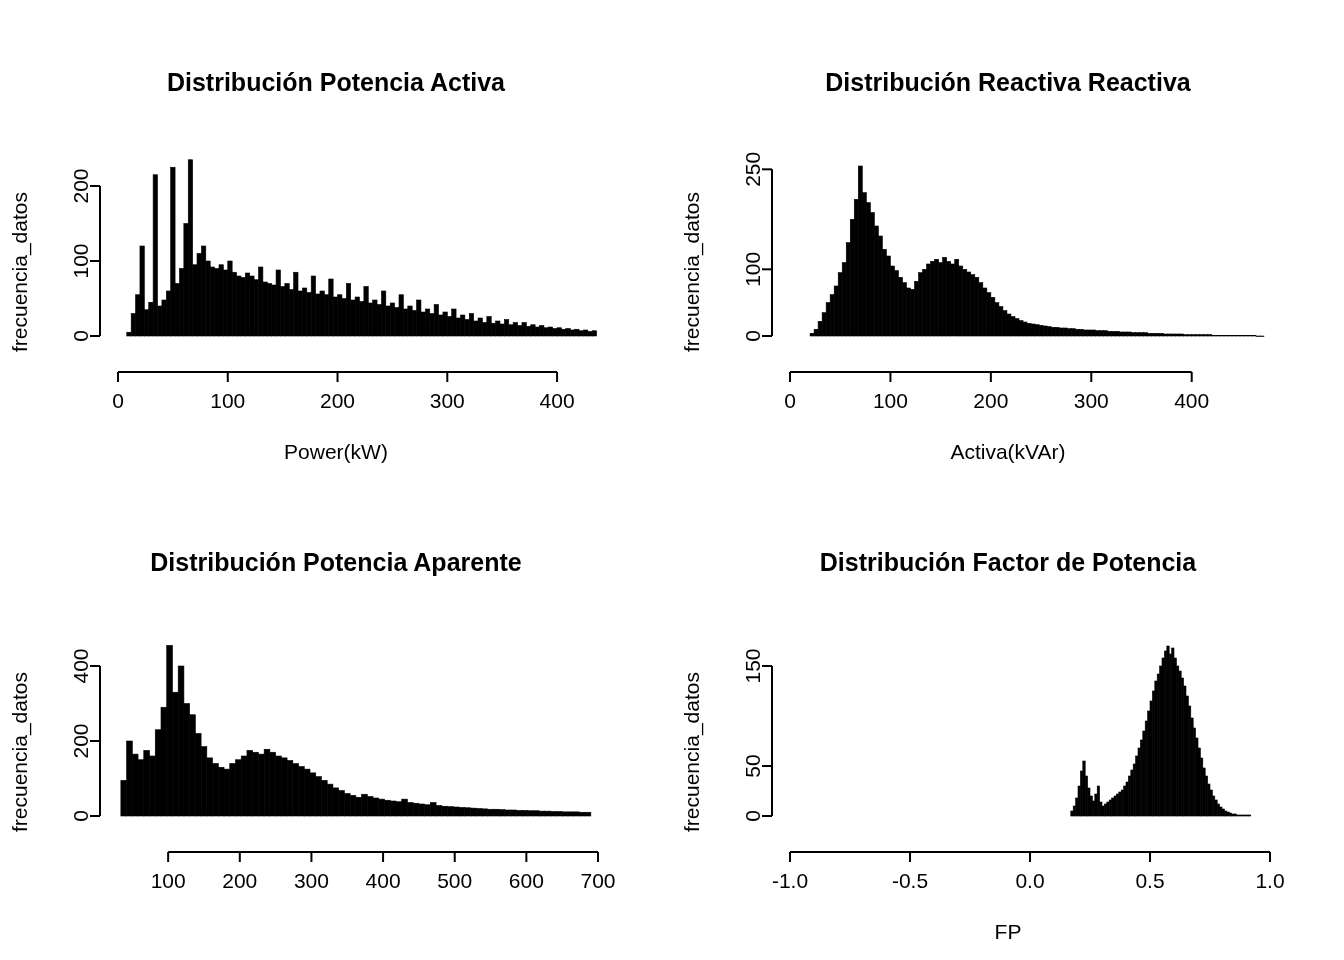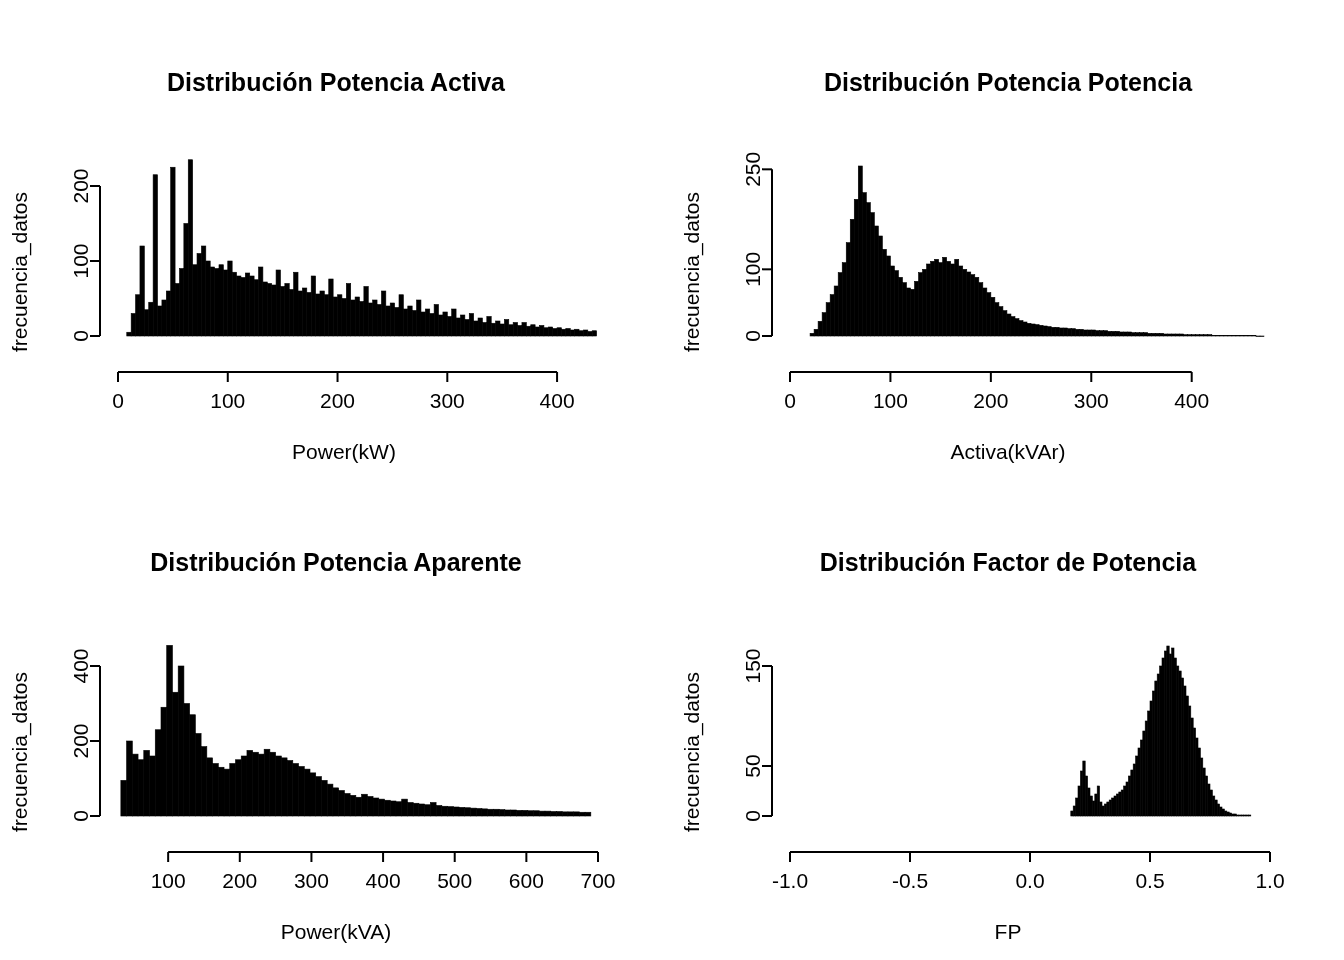--- a/index.html
+++ b/index.html
@@ -63,21 +63,21 @@
   }
 </style>
 </head>
 <body>
 
 <div class="grid">
 
   <div class="panel">
     <div class="panel-title">Distribución Potencia Activa</div>
     <div class="ylab" style="left:8px; top:118px; height:210px;">frecuencia_datos</div>
-    <div class="xlab" style="left:0; top:416px; width:672px;padding-left:8px;">Power(kW)</div>
+    <div class="xlab" style="left:0; top:416px; width:672px;">Power(kW)</div>
     <div class="plotarea" style="left:0; top:0;">
       <svg id="svg-0" width="672" height="480">
           <g>
             <rect x="126.78" y="308.25" width="4.39" height="3.75" fill="#000000" stroke="#000000" stroke-width="0.6"></rect>
             <rect x="131.17" y="289.50" width="4.39" height="22.50" fill="#000000" stroke="#000000" stroke-width="0.6"></rect>
             <rect x="135.56" y="270.75" width="4.39" height="41.25" fill="#000000" stroke="#000000" stroke-width="0.6"></rect>
             <rect x="139.95" y="222.00" width="4.39" height="90.00" fill="#000000" stroke="#000000" stroke-width="0.6"></rect>
             <rect x="144.34" y="285.75" width="4.39" height="26.25" fill="#000000" stroke="#000000" stroke-width="0.6"></rect>
             <rect x="148.73" y="278.25" width="4.39" height="33.75" fill="#000000" stroke="#000000" stroke-width="0.6"></rect>
             <rect x="153.13" y="150.75" width="4.39" height="161.25" fill="#000000" stroke="#000000" stroke-width="0.6"></rect>
@@ -202,21 +202,21 @@
             <line x1="90" y1="237" x2="100" y2="237" stroke="#000" stroke-width="2"></line>
             <text x="82" y="237" text-anchor="middle" class="tick-text" transform="rotate(-90 82 237)" dominant-baseline="middle">100</text>
             <line x1="90" y1="162" x2="100" y2="162" stroke="#000" stroke-width="2"></line>
             <text x="82" y="162" text-anchor="middle" class="tick-text" transform="rotate(-90 82 162)" dominant-baseline="middle">200</text>
           </g>
         </svg>
     </div>
   </div>
 
   <div class="panel">
-    <div class="panel-title">Distribución Potencia Potencia</div>
+    <div class="panel-title">Distribución Reactiva Reactiva</div>
     <div class="ylab" style="left:8px; top:118px; height:210px;">frecuencia_datos</div>
     <div class="xlab" style="left:0; top:416px; width:672px;">Activa(kVAr)</div>
     <div class="plotarea" style="left:0; top:0;">
       <svg id="svg-1" width="672" height="480">
           <g>
             <rect x="138.09" y="309.33" width="4.02" height="2.67" fill="#000000" stroke="#000000" stroke-width="0.6"></rect>
             <rect x="142.10" y="305.33" width="4.02" height="6.67" fill="#000000" stroke="#000000" stroke-width="0.6"></rect>
             <rect x="146.12" y="297.33" width="4.02" height="14.67" fill="#000000" stroke="#000000" stroke-width="0.6"></rect>
             <rect x="150.14" y="288.67" width="4.02" height="23.33" fill="#000000" stroke="#000000" stroke-width="0.6"></rect>
             <rect x="154.15" y="278.67" width="4.02" height="33.33" fill="#000000" stroke="#000000" stroke-width="0.6"></rect>
@@ -351,21 +351,20 @@
             <line x1="90" y1="145.33333333333334" x2="100" y2="145.33333333333334" stroke="#000" stroke-width="2"></line>
             <text x="82" y="145.33333333333334" text-anchor="middle" class="tick-text" transform="rotate(-90 82 145.33333333333334)" dominant-baseline="middle">250</text>
           </g>
         </svg>
     </div>
   </div>
 
   <div class="panel">
     <div class="panel-title">Distribución Potencia Aparente</div>
     <div class="ylab" style="left:8px; top:118px; height:210px;">frecuencia_datos</div>
-    <div class="xlab" style="left:0; top:416px; width:672px;">Power(kVA)</div>
     <div class="plotarea" style="left:0; top:0;">
       <svg id="svg-2" width="672" height="480">
           <g>
             <rect x="120.87" y="276.38" width="5.73" height="35.63" fill="#000000" stroke="#000000" stroke-width="0.6"></rect>
             <rect x="126.60" y="237.00" width="5.73" height="75.00" fill="#000000" stroke="#000000" stroke-width="0.6"></rect>
             <rect x="132.33" y="250.13" width="5.73" height="61.88" fill="#000000" stroke="#000000" stroke-width="0.6"></rect>
             <rect x="138.06" y="255.75" width="5.73" height="56.25" fill="#000000" stroke="#000000" stroke-width="0.6"></rect>
             <rect x="143.79" y="246.38" width="5.73" height="65.63" fill="#000000" stroke="#000000" stroke-width="0.6"></rect>
             <rect x="149.52" y="252.00" width="5.73" height="60.00" fill="#000000" stroke="#000000" stroke-width="0.6"></rect>
             <rect x="155.25" y="225.75" width="5.73" height="86.25" fill="#000000" stroke="#000000" stroke-width="0.6"></rect>

